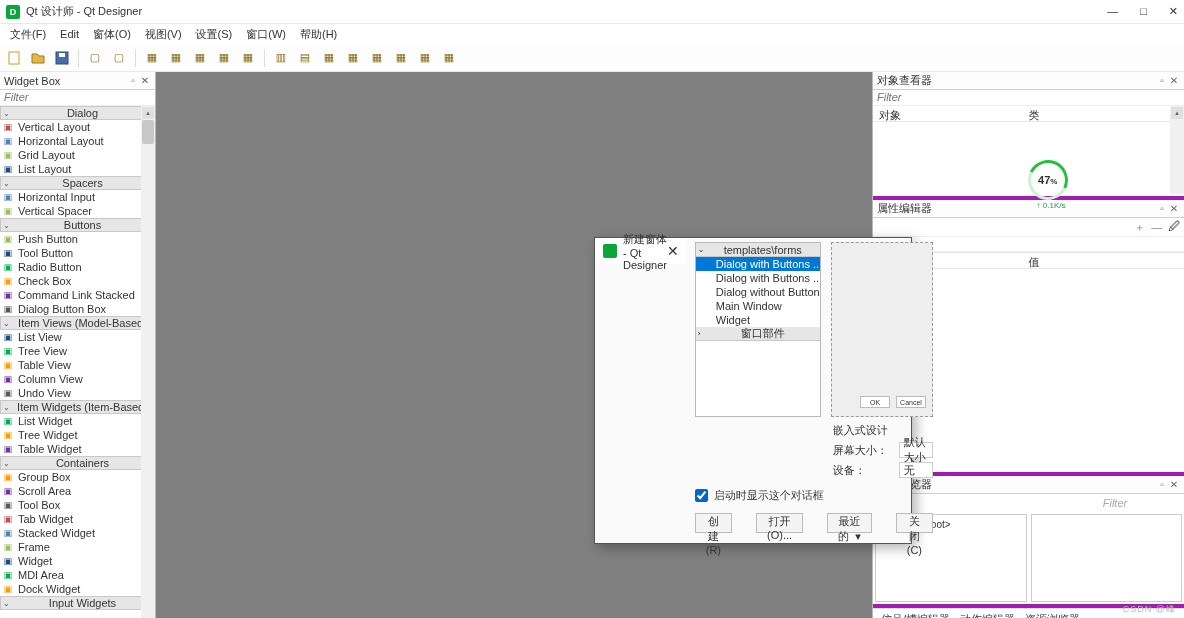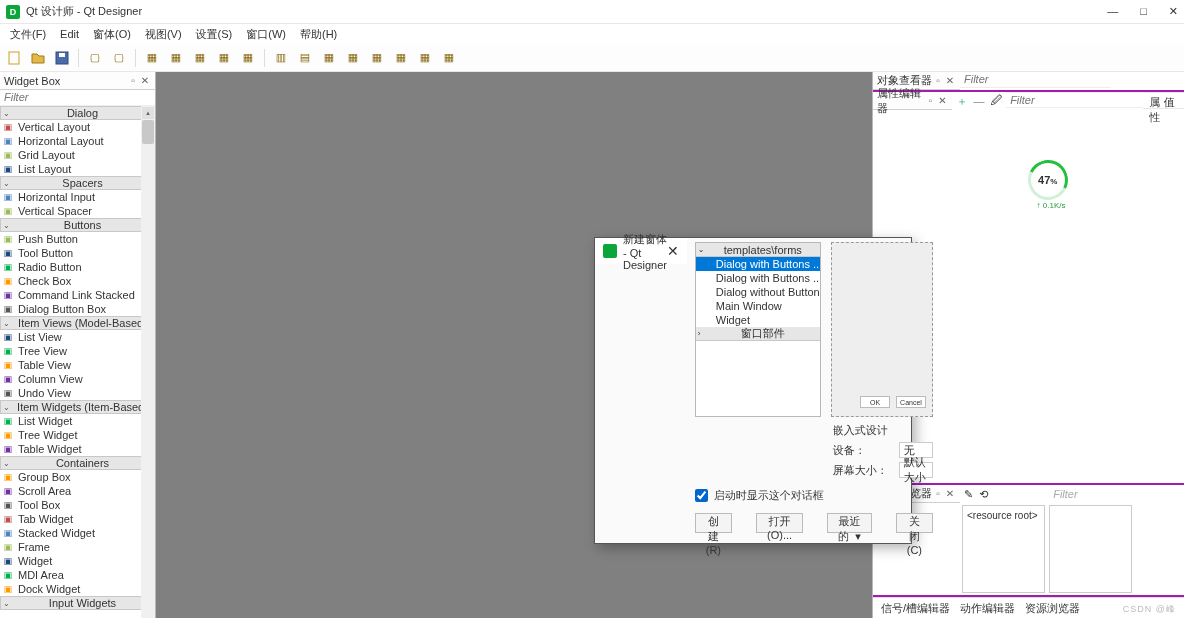--- a/index.html
+++ b/index.html
@@ -22,21 +22,21 @@
 .filter{height:16px;padding:1px 4px;color:#aaa;font-style:italic;border-bottom:1px solid #eee}
 .filter-input{width:100%;border:none;outline:none;font-style:italic;color:#aaa;font-size:11px}
 .left-scroll{flex:1;overflow:hidden;position:relative}
 .cat{height:14px;background:#e6e6e6;border:1px solid #c8c8c8;display:flex;align-items:center;padding:0 2px;position:relative}
 .cat .chev{width:10px;font-size:8px;color:#555}
 .cat .lbl{flex:1;text-align:center}
 .item{height:14px;display:flex;align-items:center;padding:0 2px;gap:4px;cursor:pointer}
 .item .ico{width:12px;height:12px;display:flex;align-items:center;justify-content:center;font-size:9px}
 .canvas{flex:1;background:#808080;position:relative}
 .right{width:312px;display:flex;flex-direction:column;background:#fff;border-left:1px solid #b8b8b8}
-.right .panel{display:flex;flex-direction:row;border-bottom:2px solid #a21caf}
+.right .panel{display:flex;flex-direction:column;border-bottom:4px solid #a21caf}
 .obj-body{height:90px;background:#fff;position:relative}
 .obj-header{display:flex;height:16px;border-bottom:1px solid #e8e8e8;padding:2px 6px}
 .obj-header div{flex:1}
 .prop-tool{height:18px;display:flex;align-items:center;justify-content:flex-end;gap:6px;padding:0 4px}
 .prop-body{height:220px;background:#fff;border-top:1px solid #e8e8e8}
 .prop-header{display:flex;height:16px;padding:2px 6px;border-bottom:1px solid #e8e8e8}
 .prop-header div{flex:1}
 .res-body{height:110px;display:flex;flex-direction:column}
 .res-tool{height:18px;display:flex;align-items:center;padding:0 4px;gap:6px}
 .res-tool .sp{flex:1}
@@ -325,29 +325,29 @@
               </div>
           </div>
           <div class="dlg-prev">
             <div class="prev-ok">OK</div>
             <div class="prev-cancel">Cancel</div>
           </div>
         </div>
         <div class="dlg-embed">
           <div style="margin-left:138px;padding:2px 0">嵌入式设计</div>
           <div class="dlg-row">
+            <div class="lbl">屏幕大小：</div>
+            <div class="val">
+                <span>默认大小</span>
+              </div>
+          </div>
+          <div class="dlg-row">
             <div class="lbl">设备：</div>
             <div class="val">
                 <span>无</span>
-              </div>
-          </div>
-          <div class="dlg-row">
-            <div class="lbl">屏幕大小：</div>
-            <div class="val">
-                <span>默认大小</span>
               </div>
           </div>
         </div>
         <div class="dlg-chk">
           <input type="checkbox" checked="" style="">
           <span>启动时显示这个对话框</span>
         </div>
         <div class="dlg-btns">
           <button>创建(R)</button>
           <button>打开(O)...</button>
@@ -359,20 +359,29 @@
   </div>
 
   <div class="right">
     <div class="panel">
       <div class="dock-title">
           <div class="t">对象查看器</div>
           <div class="ic">▫</div>
           <div class="ic">✕</div>
         </div>
       <div class="filter"><input class="filter-input" placeholder="Filter" style=""></div>
+      <div class="obj-body">
+        <div class="obj-header">
+            <div>对象</div>
+            <div>类</div>
+          </div>
+        <div class="scrollbar-v" style="height:88px">
+            <div class="arr">▴</div>
+          </div>
+      </div>
     </div>
     <div class="panel" style="flex:1">
       <div class="dock-title">
           <div class="t">属性编辑器</div>
           <div class="ic">▫</div>
           <div class="ic">✕</div>
         </div>
       <div class="prop-tool">
         <span style="color:#4a9">＋</span>
         <span style="color:#888">—</span>

